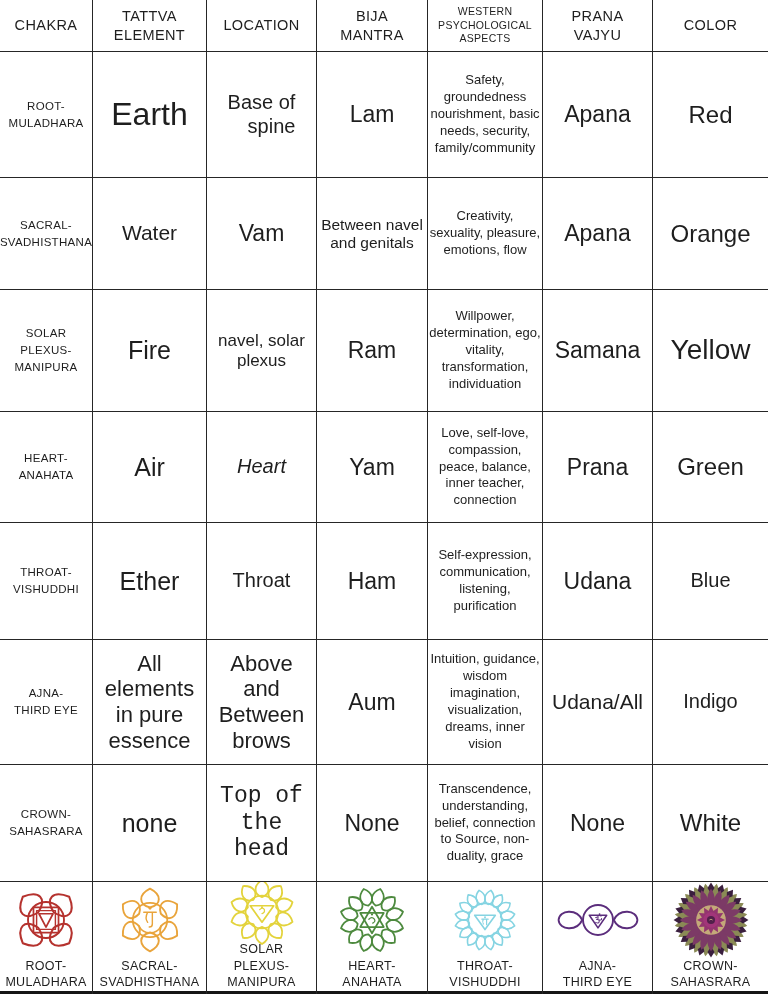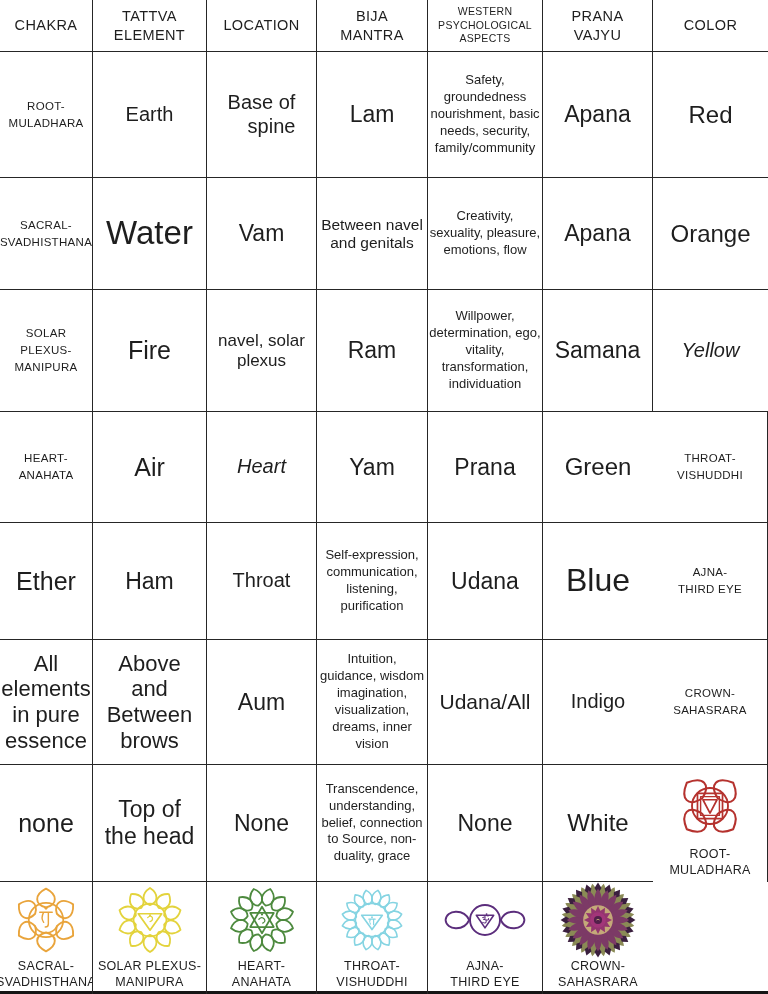--- a/index.html
+++ b/index.html
@@ -40,76 +40,77 @@
       <div class="cell hdr">BIJA
 MANTRA</div>
       <div class="cell hdr small">WESTERN
 PSYCHOLOGICAL
 ASPECTS</div>
       <div class="cell hdr">PRANA
 VAJYU</div>
       <div class="cell hdr lastcol">COLOR</div>
       <div class="cell namecol">ROOT-
 MULADHARA</div>
-      <div class="cell bigtext" style="font-size: 20px; text-align: right;">Earth</div>
+      <div class="cell bigtext" style="font-size: 32px; text-align: right;">Earth</div>
       <div class="cell bigtext" style="font-size: 20px; text-align: right;">Base of
 spine</div>
       <div class="cell bigtext" style="font-size: 23px;">Lam</div>
       <div class="cell aspects">Safety, groundedness nourishment, basic needs, security, family/community</div>
       <div class="cell bigtext" style="font-size: 23px;">Apana</div>
       <div class="cell bigtext lastcol" style="font-size: 24px;">Red</div>
       <div class="cell namecol">SACRAL-
 SVADHISTHANA</div>
-      <div class="cell bigtext" style="font-size: 33px;">Water</div>
+      <div class="cell bigtext" style="font-size: 21px;">Water</div>
       <div class="cell bigtext" style="font-size: 23px;">Vam</div>
       <div class="cell bigtext" style="font-size: 15.5px;">Between navel and genitals</div>
       <div class="cell aspects">Creativity, sexuality, pleasure, emotions, flow</div>
       <div class="cell bigtext" style="font-size: 23px;">Apana</div>
       <div class="cell bigtext lastcol" style="font-size: 24px;">Orange</div>
       <div class="cell namecol">SOLAR PLEXUS-
 MANIPURA</div>
       <div class="cell bigtext" style="font-size: 25px;">Fire</div>
       <div class="cell bigtext" style="font-size: 17px;">navel, solar plexus</div>
       <div class="cell bigtext" style="font-size: 23px;">Ram</div>
       <div class="cell aspects">Willpower, determination, ego, vitality, transformation, individuation</div>
       <div class="cell bigtext" style="font-size: 23px;">Samana</div>
-      <div class="cell bigtext lastcol" style="font-size: 20px; font-style: italic;">Yellow</div>
+      <div class="cell bigtext lastcol" style="font-size: 28px;">Yellow</div>
       <div class="cell namecol">HEART-
 ANAHATA</div>
       <div class="cell bigtext" style="font-size: 25px; text-align: center;">Air</div>
       <div class="cell bigtext" style="font-size: 20px; font-style: italic;">Heart</div>
       <div class="cell bigtext" style="font-size: 23px;">Yam</div>
+      <div class="cell aspects">Love, self-love, compassion, peace, balance, inner teacher, connection</div>
       <div class="cell bigtext" style="font-size: 23px;">Prana</div>
       <div class="cell bigtext lastcol" style="font-size: 24px; text-align: right;">Green</div>
       <div class="cell namecol">THROAT-
 VISHUDDHI</div>
       <div class="cell bigtext" style="font-size: 25px;">Ether</div>
+      <div class="cell bigtext" style="font-size: 20px;">Throat</div>
       <div class="cell bigtext" style="font-size: 23px;">Ham</div>
-      <div class="cell bigtext" style="font-size: 20px;">Throat</div>
       <div class="cell aspects">Self-expression, communication, listening, purification</div>
       <div class="cell bigtext" style="font-size: 23px;">Udana</div>
-      <div class="cell bigtext lastcol" style="font-size: 32px;">Blue</div>
+      <div class="cell bigtext lastcol" style="font-size: 20px;">Blue</div>
       <div class="cell namecol">AJNA-
 THIRD EYE</div>
       <div class="cell bigtext" style="font-size: 22px;">All
 elements
 in pure
 essence</div>
       <div class="cell bigtext" style="font-size: 22px;">Above
 and
 Between
 brows</div>
       <div class="cell bigtext" style="font-size: 23px;">Aum</div>
       <div class="cell aspects">Intuition, guidance, wisdom imagination, visualization, dreams, inner vision</div>
       <div class="cell bigtext" style="font-size: 21px;">Udana/All</div>
       <div class="cell bigtext lastcol" style="font-size: 20px;">Indigo</div>
       <div class="cell namecol">CROWN-
 SAHASRARA</div>
       <div class="cell bigtext" style="font-size: 25px;">none</div>
-      <div class="cell bigtext" style="font-size: 23px;">Top of
+      <div class="cell bigtext" style="font-size: 23px; font-family: Liberation Mono, monospace;">Top of
 the head</div>
       <div class="cell bigtext" style="font-size: 23px;">None</div>
       <div class="cell aspects">Transcendence, understanding, belief, connection to Source, non-duality, grace</div>
       <div class="cell bigtext" style="font-size: 23px;">None</div>
       <div class="cell bigtext lastcol" style="font-size: 24px;">White</div>
       <div class="cell sym"><div class="icon"><svg viewBox="-46 -46 92 92" width="76" height="72">
             <g>
       <path d="M0 -42C21 -33.04 21 -18.48 0 -14C-21 -18.48 -21 -33.04 0 -42Z" transform="rotate(45.00)" fill="none" stroke="#b5322e" stroke-width="2.6" stroke-linejoin="round" stroke-linecap="round"></path>
               <path d="M0 -42C21 -33.04 21 -18.48 0 -14C-21 -18.48 -21 -33.04 0 -42Z" transform="rotate(135.00)" fill="none" stroke="#b5322e" stroke-width="2.6" stroke-linejoin="round" stroke-linecap="round"></path>
               <path d="M0 -42C21 -33.04 21 -18.48 0 -14C-21 -18.48 -21 -33.04 0 -42Z" transform="rotate(225.00)" fill="none" stroke="#b5322e" stroke-width="2.6" stroke-linejoin="round" stroke-linecap="round"></path>

